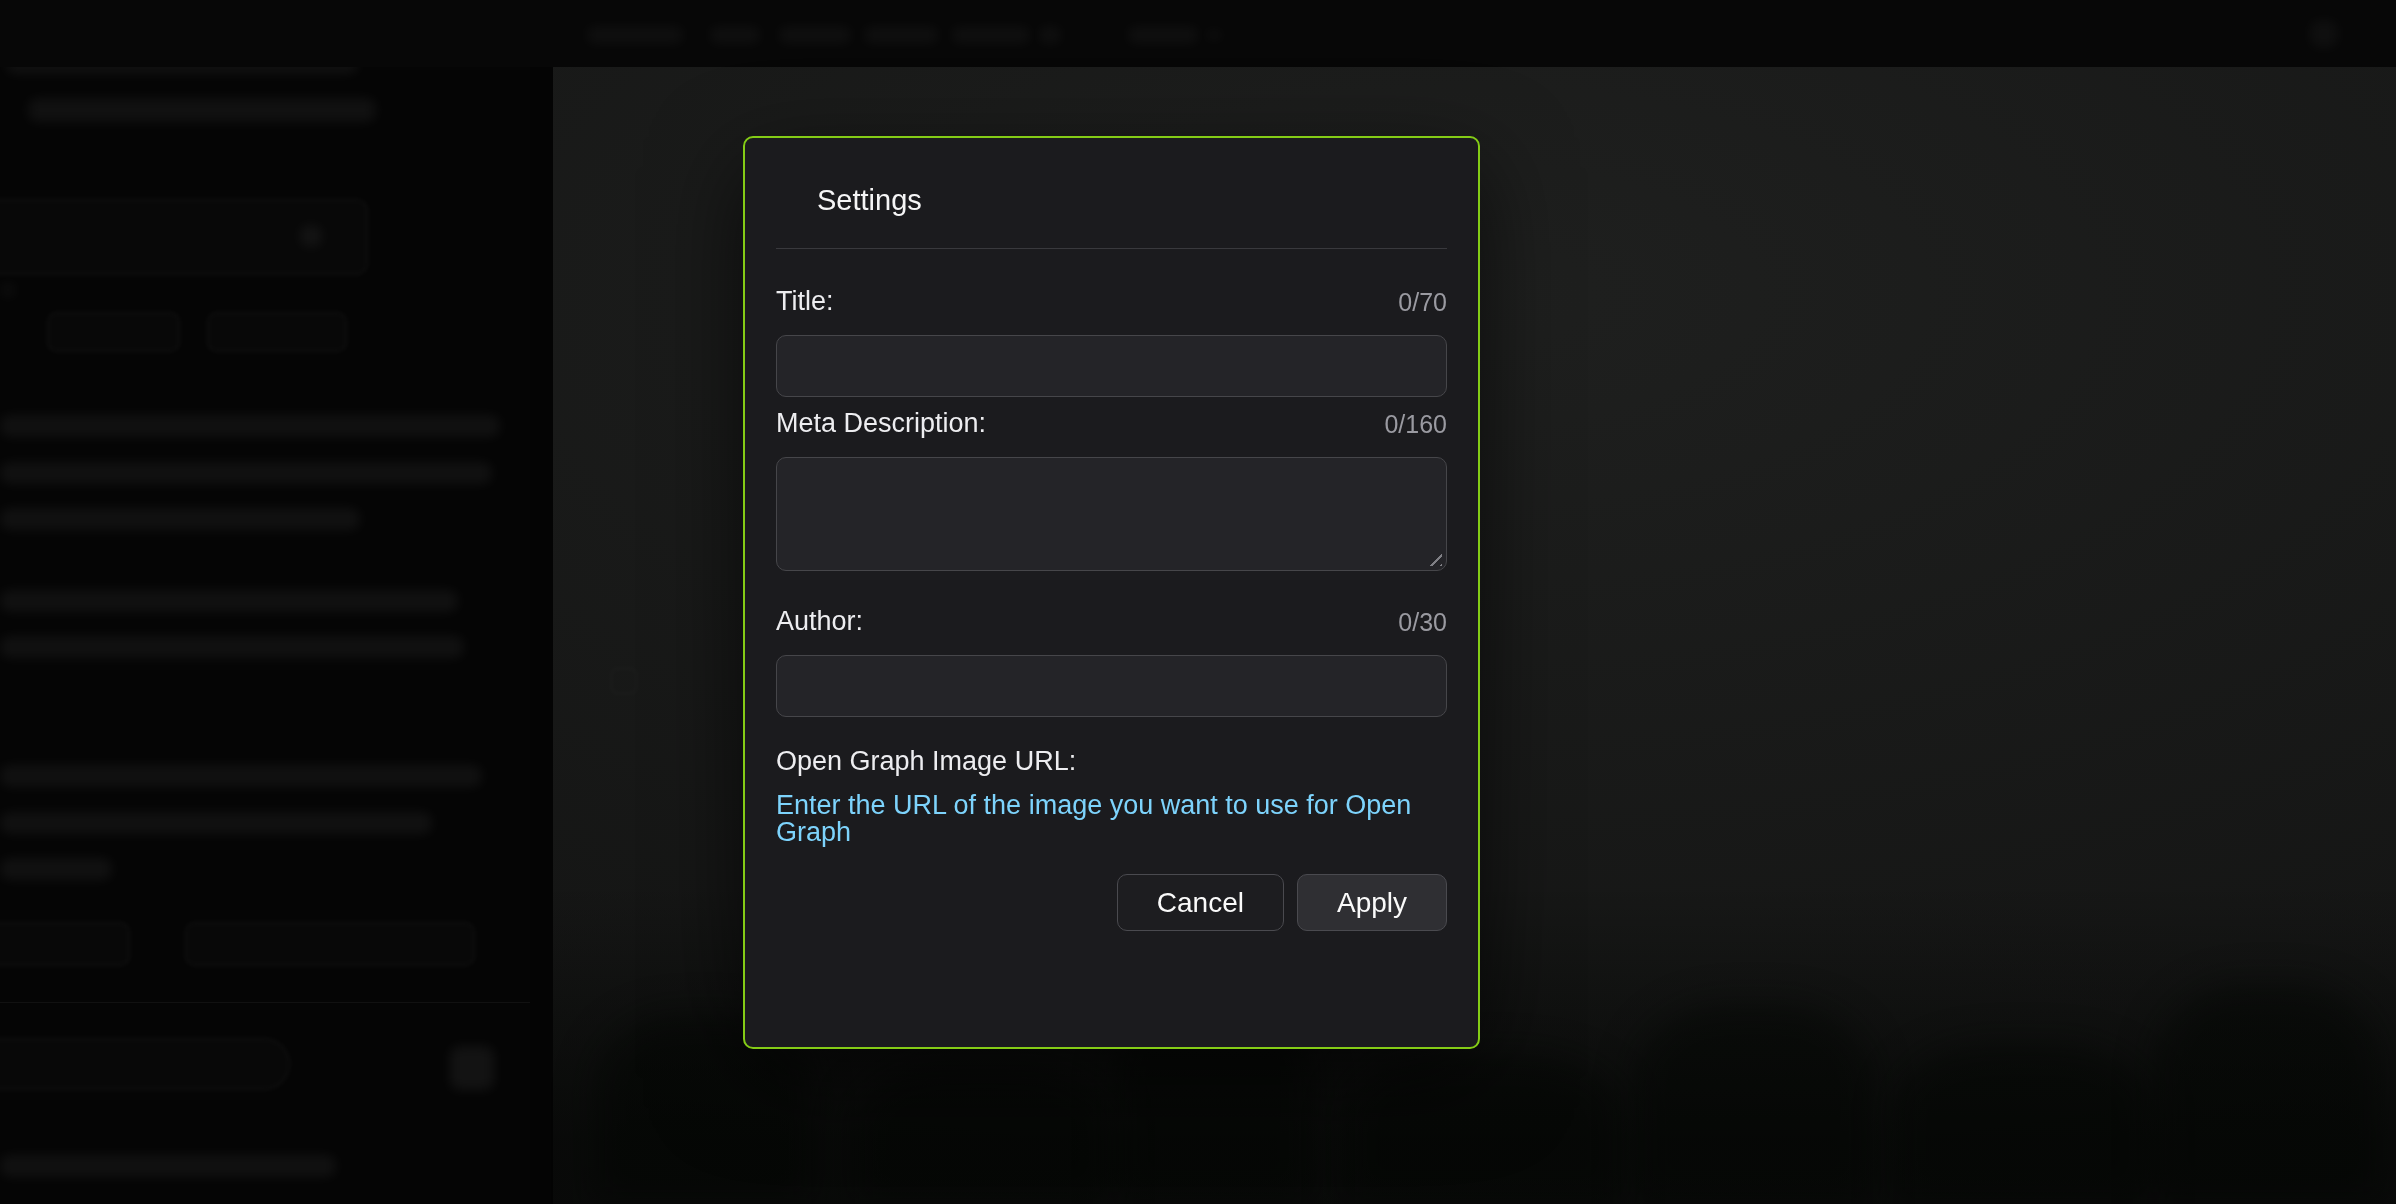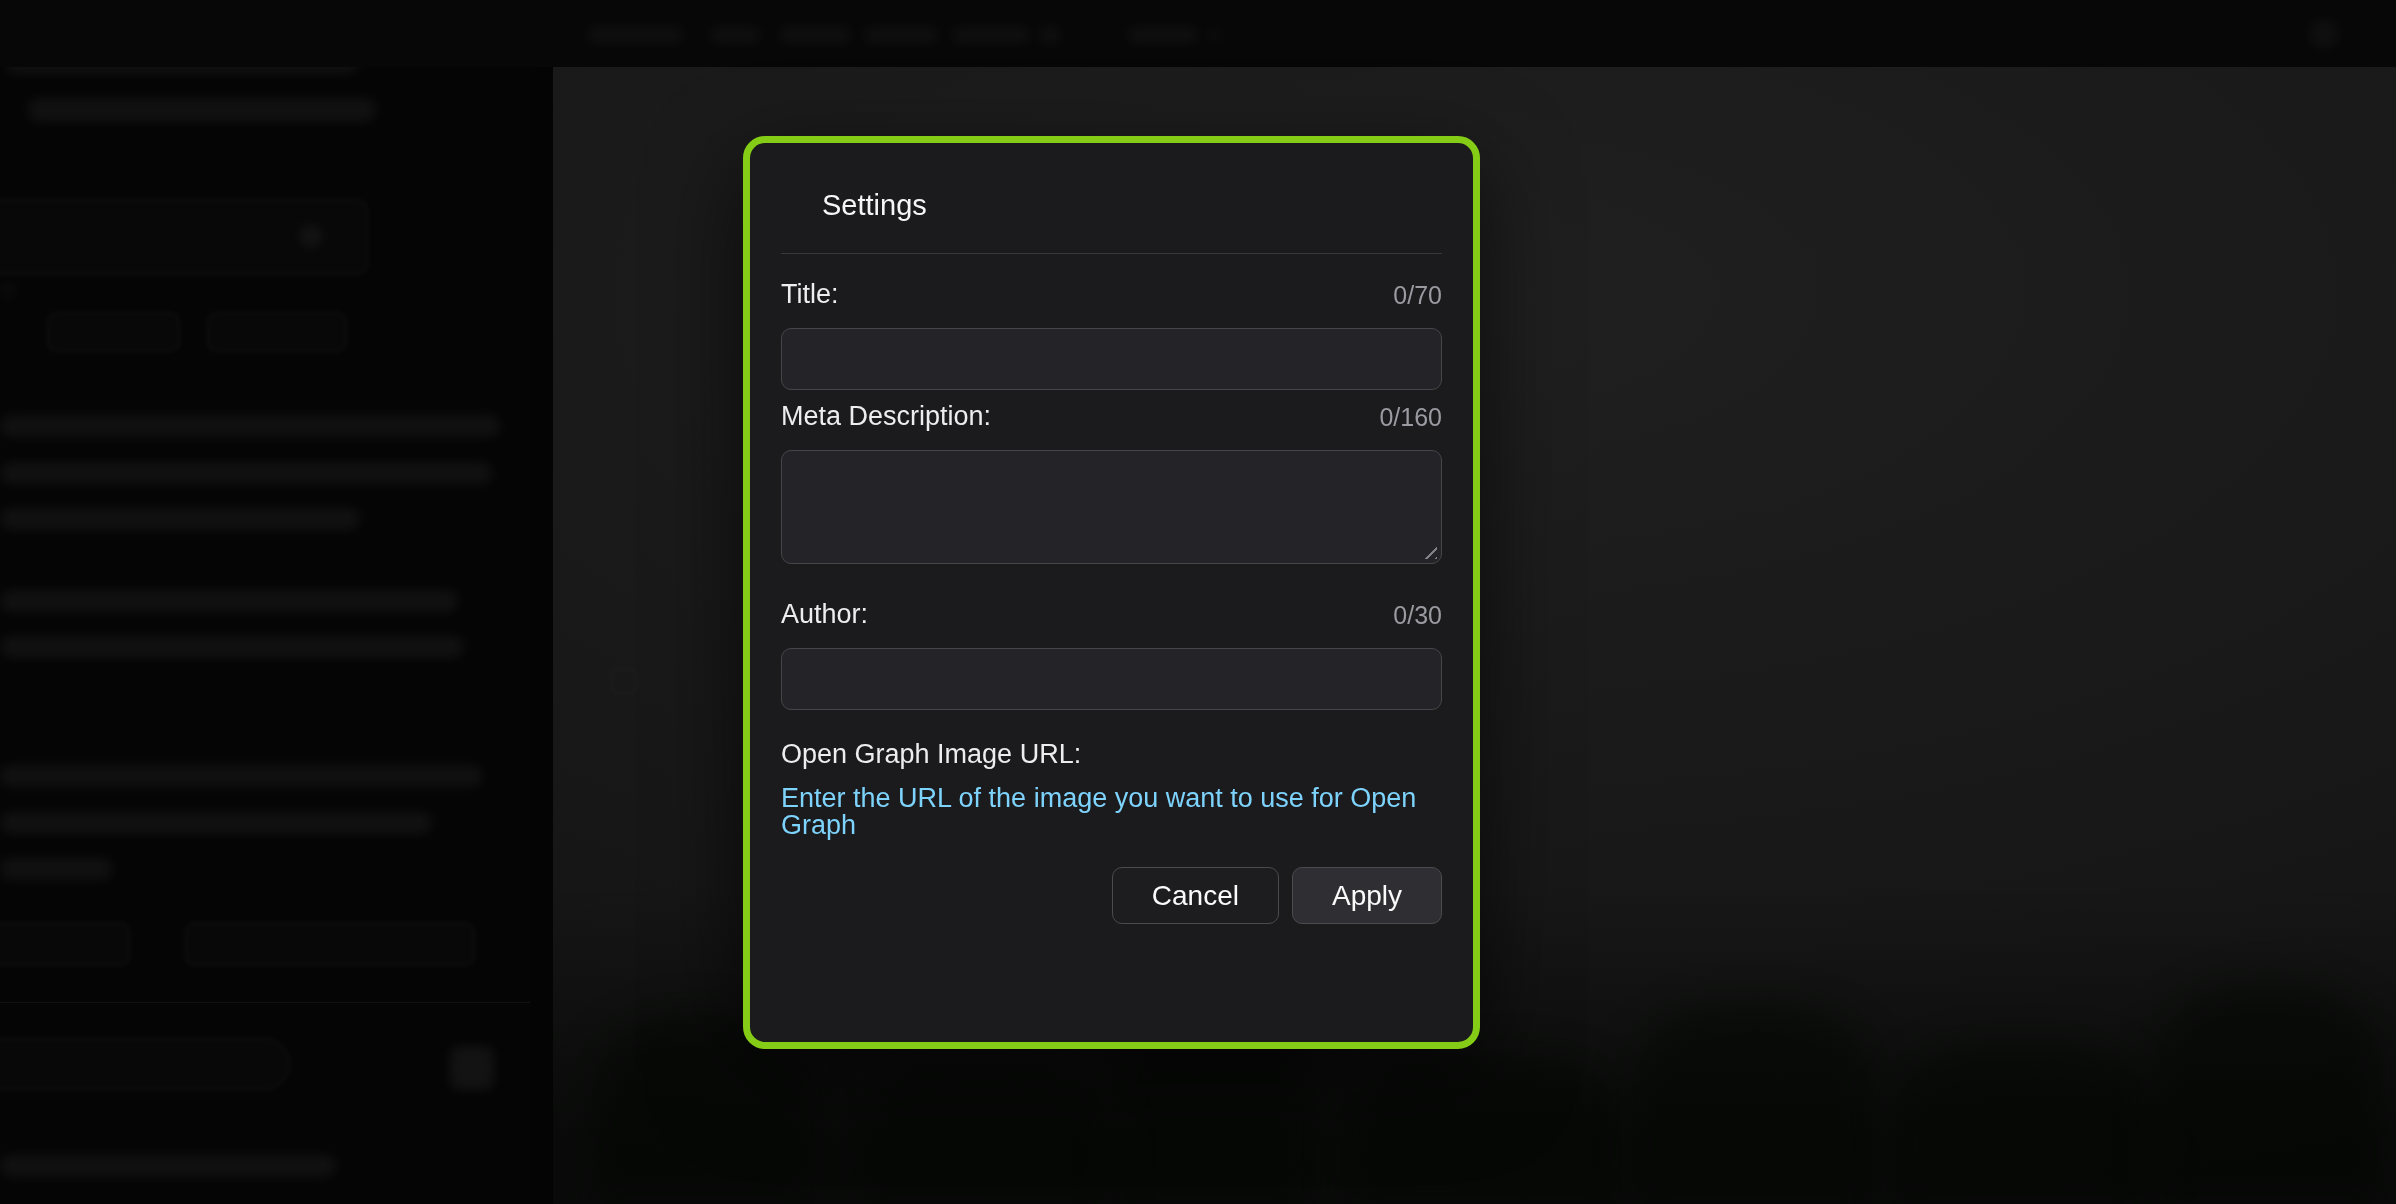--- a/index.html
+++ b/index.html
@@ -19,21 +19,21 @@
 
   
   .sm { position:absolute; background:rgba(255,255,255,0.05); filter:blur(6px); border-radius:9px; }
   .sm.dim { background:rgba(255,255,255,0.035); }
   .frame { position:absolute; border:1px solid rgba(255,255,255,0.07);
            background:rgba(255,255,255,0.015); border-radius:10px; filter:blur(2px); }
   .hline { position:absolute; height:1px; background:rgba(255,255,255,0.05); }
 
   
   .modal { position:absolute; left:743px; top:136px; width:737px; height:913px;
-           background:#1b1b1e; border:7px solid #84cc16; border-radius:22px;
+           background:#1b1b1e; border:2px solid #84cc16; border-radius:10px;
            box-shadow:0 30px 90px rgba(0,0,0,0.65); color:#ededf0; }
   .modal-header { padding:44px 31px 0 31px; }
   .modal-title { font-size:29px; font-weight:500; color:#f5f5f6; margin-left:41px; line-height:36px; }
   .modal-divider { margin:30px 31px 0 31px; border-top:1px solid #39393d; }
   .modal-body { padding:0 31px; }
   .field-row { display:flex; justify-content:space-between; align-items:flex-end; }
   .field-label { font-size:27px; color:#ededf0; line-height:33px; }
   .field-counter { font-size:25px; color:#9a9aa1; line-height:31px; }
   .ti { display:block; width:100%; background:#242428; border:1px solid #46464a;
         border-radius:10px; color:#e8e8ea; font-family:"Liberation Sans", sans-serif;
@@ -47,21 +47,21 @@
   .ti.url { height:75px; margin-top:17px; font-size:30px; padding:0 20px; }
   .ti.url::placeholder { color:#9aa1ac; opacity:1; }
   .helper-text { margin-top:14px; font-size:27px; color:#7dd3fc; line-height:27px; }
   .btn-row { margin-top:28px; display:flex; justify-content:flex-end; gap:13px; }
   .btn { height:57px; padding:0 39px; border-radius:10px; border:1px solid #4a4a4f;
          font-family:"Liberation Sans", sans-serif; font-size:28px; color:#fafafa;
          display:flex; align-items:center; cursor:pointer; }
   .btn.cancel { background:#1d1d20; }
   .btn.apply  { background:#2f2f33; }
 
-  .mt-38 { margin-top:24px; } .mt-26 { margin-top:10px; }
+  .mt-38 { margin-top:36px; } .mt-26 { margin-top:10px; }
   .mt-34 { margin-top:34px; } .mt-25 { margin-top:28px; }
 </style>
 </head>
 <body>
 
 <div class="sidebar">
   <div class="sm dim" style="left:253px; top:4px;  width:100px; height:18px;"></div>
   <div class="sm" style="left:6px;  top:52px;  width:352px; height:22px;"></div>
   <div class="sm" style="left:28px; top:98px;  width:348px; height:24px;"></div>
 

